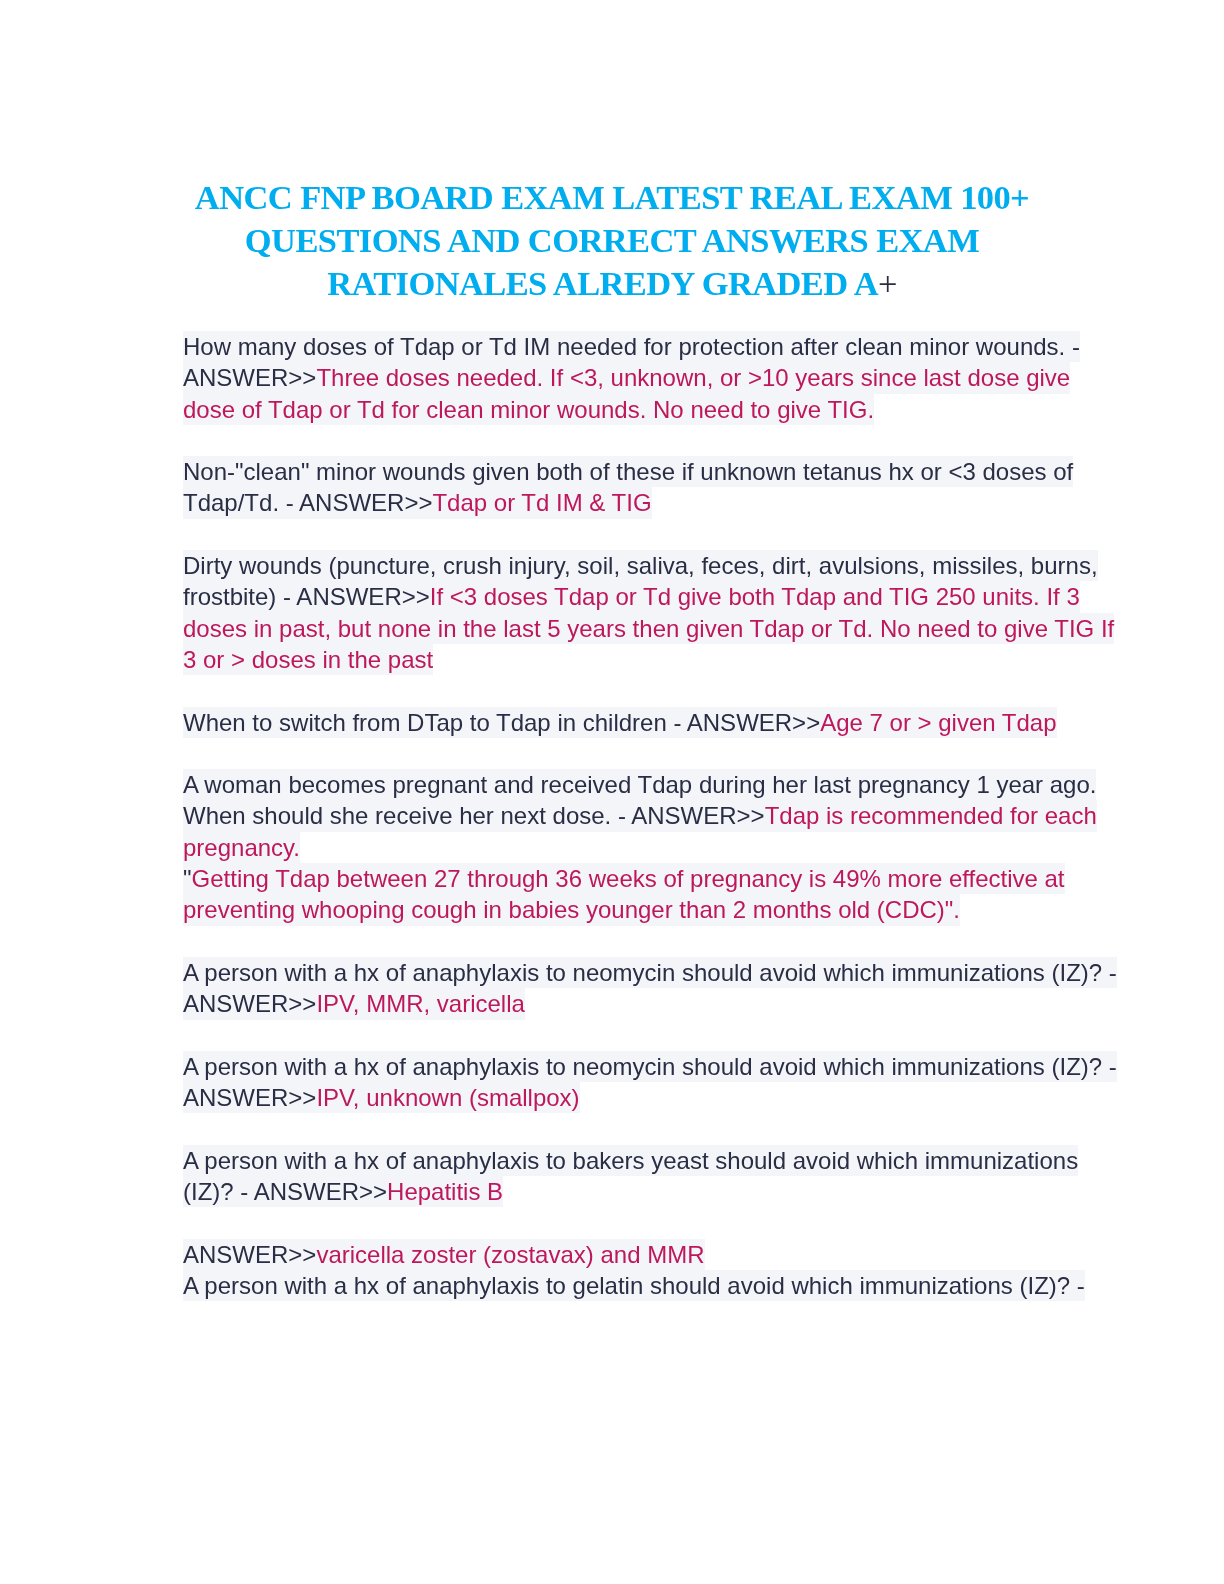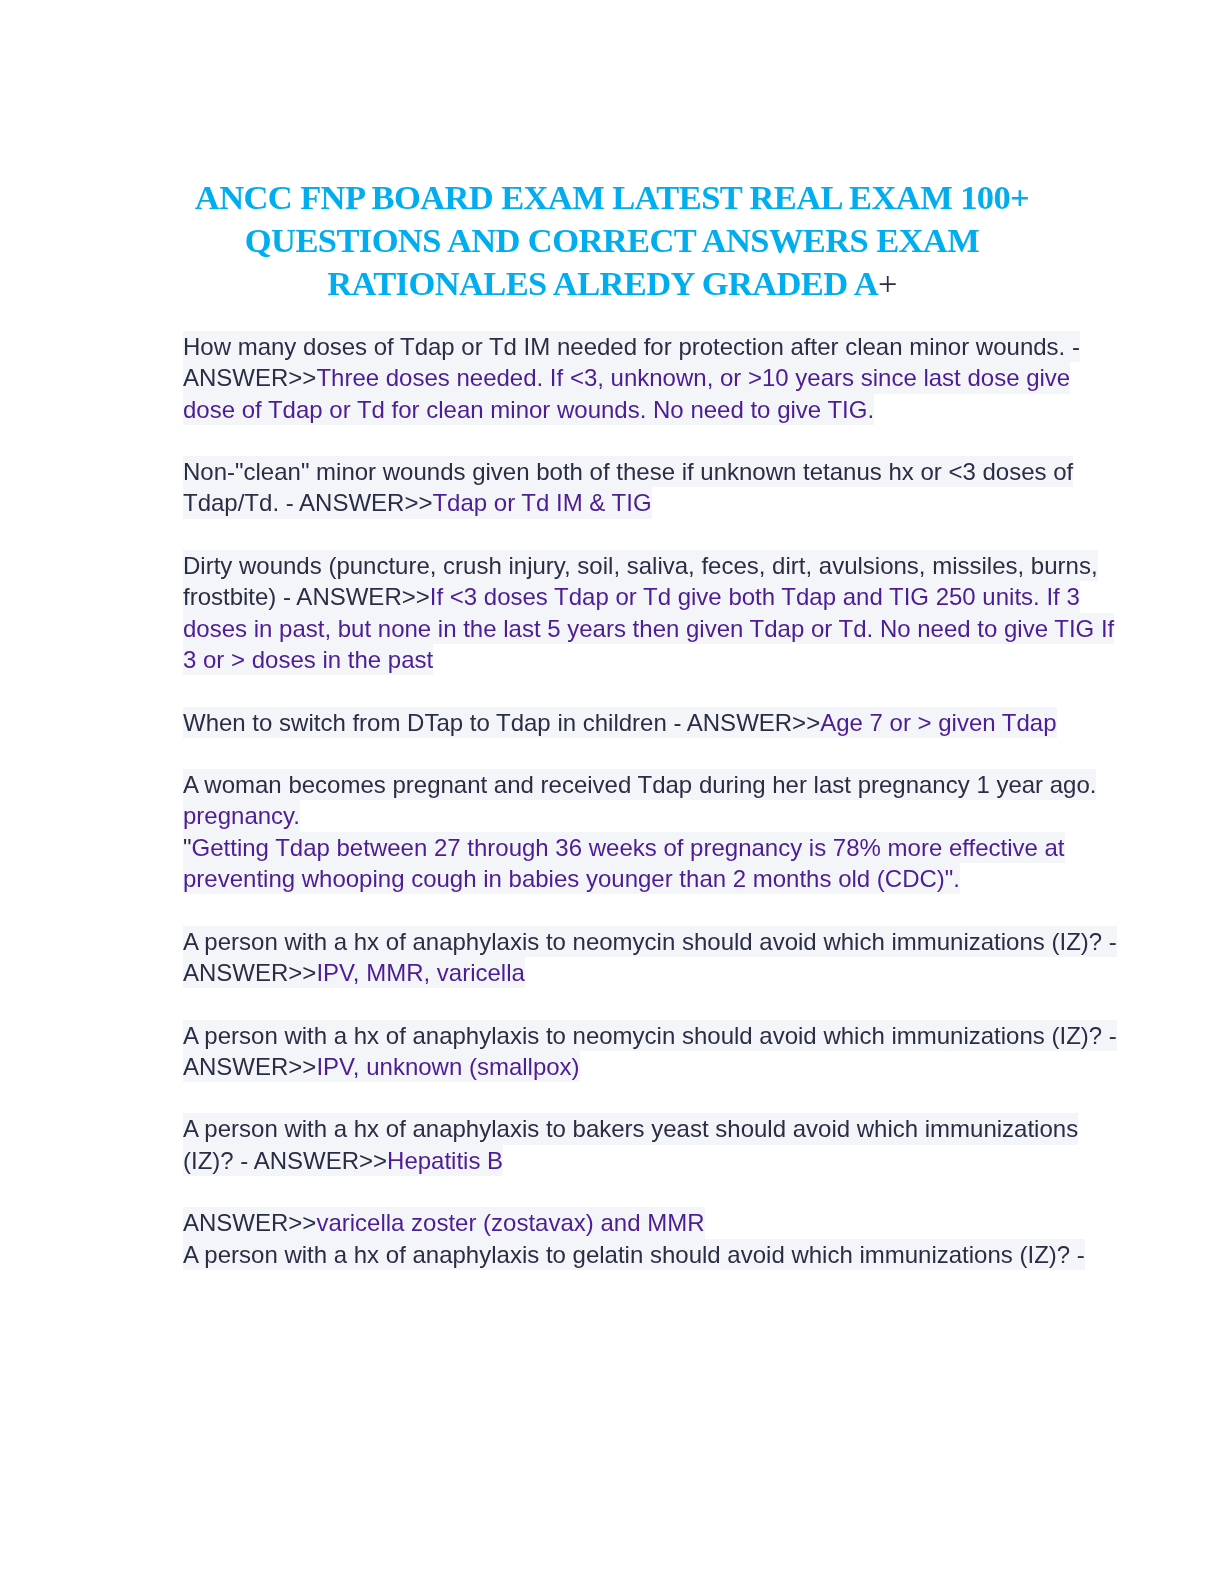--- a/index.html
+++ b/index.html
@@ -17,21 +17,21 @@
     position: absolute; left: 143px; top: 331px; width: 935px;
     font-family: Liberation Sans, sans-serif;
     font-size: 24px; line-height: 31.3px; color: #2a2e45; margin-left: 40px;
   }
   .qa { margin: 0 0 31.3px 0; }
   .line {
     display: inline-block;
     background: #f4f5f9;
     white-space: nowrap;
   }
-  .ans { color: #4c1d95; }
+  .ans { color: #be185d; }
   .q { color: #2a2e45; }
 </style>
 </head>
 <body>
 
 <div class="page">
 
   <div class="title">
     <div>ANCC FNP BOARD EXAM LATEST REAL EXAM 100+</div>
     <div>QUESTIONS AND CORRECT ANSWERS EXAM</div>
@@ -52,22 +52,23 @@
         <div><span class="line"><span class="q">Dirty wounds (puncture, crush injury, soil, saliva, feces, dirt, avulsions, missiles, burns,</span></span></div>
         <div><span class="line"><span class="q">frostbite) - ANSWER&gt;&gt;</span><span class="ans">If &lt;3 doses Tdap or Td give both Tdap and TIG 250 units. If 3</span></span></div>
         <div><span class="line"><span class="ans">doses in past, but none in the last 5 years then given Tdap or Td. No need to give TIG If</span></span></div>
         <div><span class="line"><span class="ans">3 or &gt; doses in the past</span></span></div>
       </div>
       <div class="qa">
         <div><span class="line"><span class="q">When to switch from DTap to Tdap in children - ANSWER&gt;&gt;</span><span class="ans">Age 7 or &gt; given Tdap</span></span></div>
       </div>
       <div class="qa">
         <div><span class="line"><span class="q">A woman becomes pregnant and received Tdap during her last pregnancy 1 year ago.</span></span></div>
+        <div><span class="line"><span class="q">When should she receive her next dose. - ANSWER&gt;&gt;</span><span class="ans">Tdap is recommended for each</span></span></div>
         <div><span class="line"><span class="ans">pregnancy.</span></span></div>
-        <div><span class="line"><span class="q">"</span><span class="ans">Getting Tdap between 27 through 36 weeks of pregnancy is 78% more effective at</span></span></div>
+        <div><span class="line"><span class="q">"</span><span class="ans">Getting Tdap between 27 through 36 weeks of pregnancy is 49% more effective at</span></span></div>
         <div><span class="line"><span class="ans">preventing whooping cough in babies younger than 2 months old (CDC)".</span></span></div>
       </div>
       <div class="qa">
         <div><span class="line"><span class="q">A person with a hx of anaphylaxis to neomycin should avoid which immunizations (IZ)? -</span></span></div>
         <div><span class="line"><span class="q">ANSWER&gt;&gt;</span><span class="ans">IPV, MMR, varicella</span></span></div>
       </div>
       <div class="qa">
         <div><span class="line"><span class="q">A person with a hx of anaphylaxis to neomycin should avoid which immunizations (IZ)? -</span></span></div>
         <div><span class="line"><span class="q">ANSWER&gt;&gt;</span><span class="ans">IPV, unknown (smallpox)</span></span></div>
       </div>

